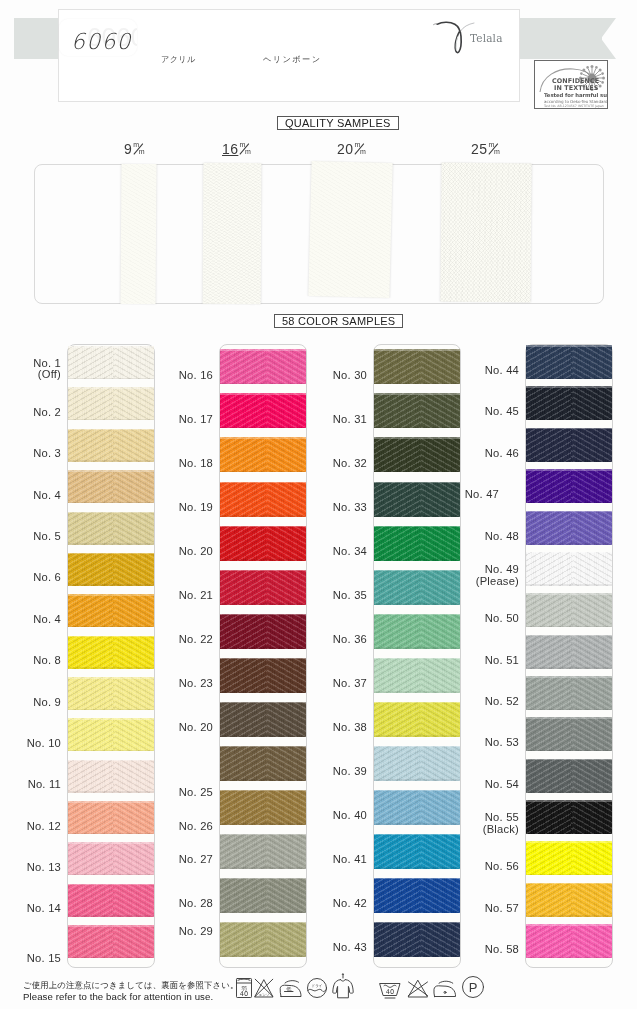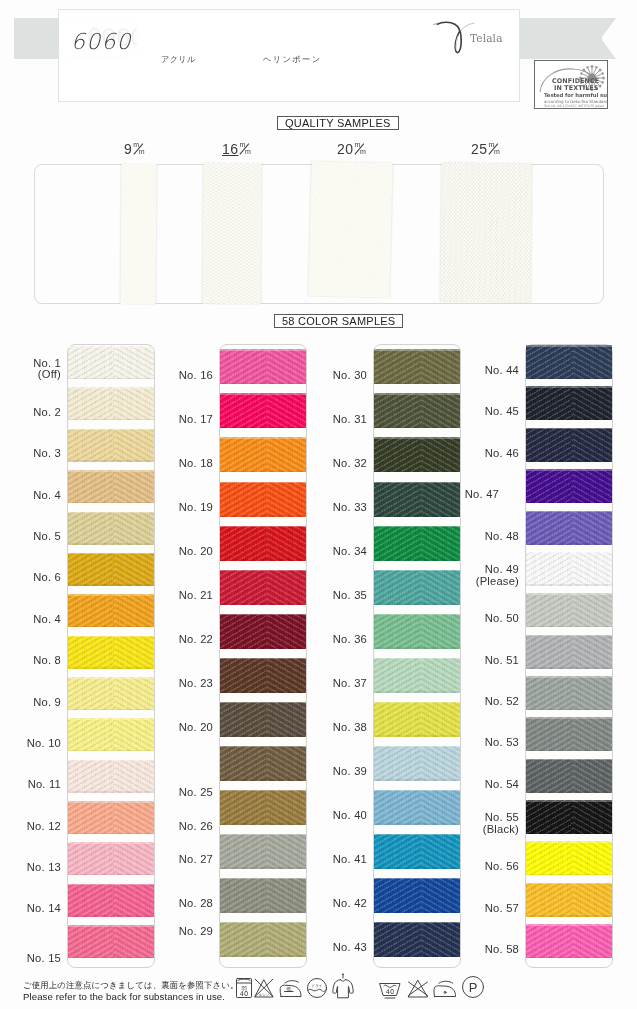--- a/index.html
+++ b/index.html
@@ -755,21 +755,21 @@
         <span class="warp"></span>
         <span class="edgeT"></span>
         <span class="edgeB"></span>
       </div>
       <div class="swlabel" style="left: 461px; top: 944.2px;">
         <div>No. 58</div>
       </div>
     </div>
 
   <div class="fjp">ご使用上の注意点につきましては、裏面を参照下さい。</div>
-  <div class="fen">Please refer to the back for substances in use.</div>
+  <div class="fen">Please refer to the back for attention in use.</div>
   <div id="careicons">
     <svg class="care" style="left:235px;top:977px" width="18" height="22" viewBox="0 0 18 22">
       <rect x="1.5" y="1.5" width="15" height="19" rx="0.8"></rect>
       <path d="M1.5,6 L16.5,6"></path>
       <path d="M3,3.2 C6,1.6 12,1.6 15,3.2" stroke-width="0.8"></path>
       <text class="ct" x="9" y="12.5">弱</text>
       <text class="ct2" x="9" y="18.8">40</text>
     </svg>
     <svg class="care" style="left:253px;top:977px" width="22" height="22" viewBox="0 0 22 22">
       <path d="M11,3 L20,20 L2,20 Z"></path>

